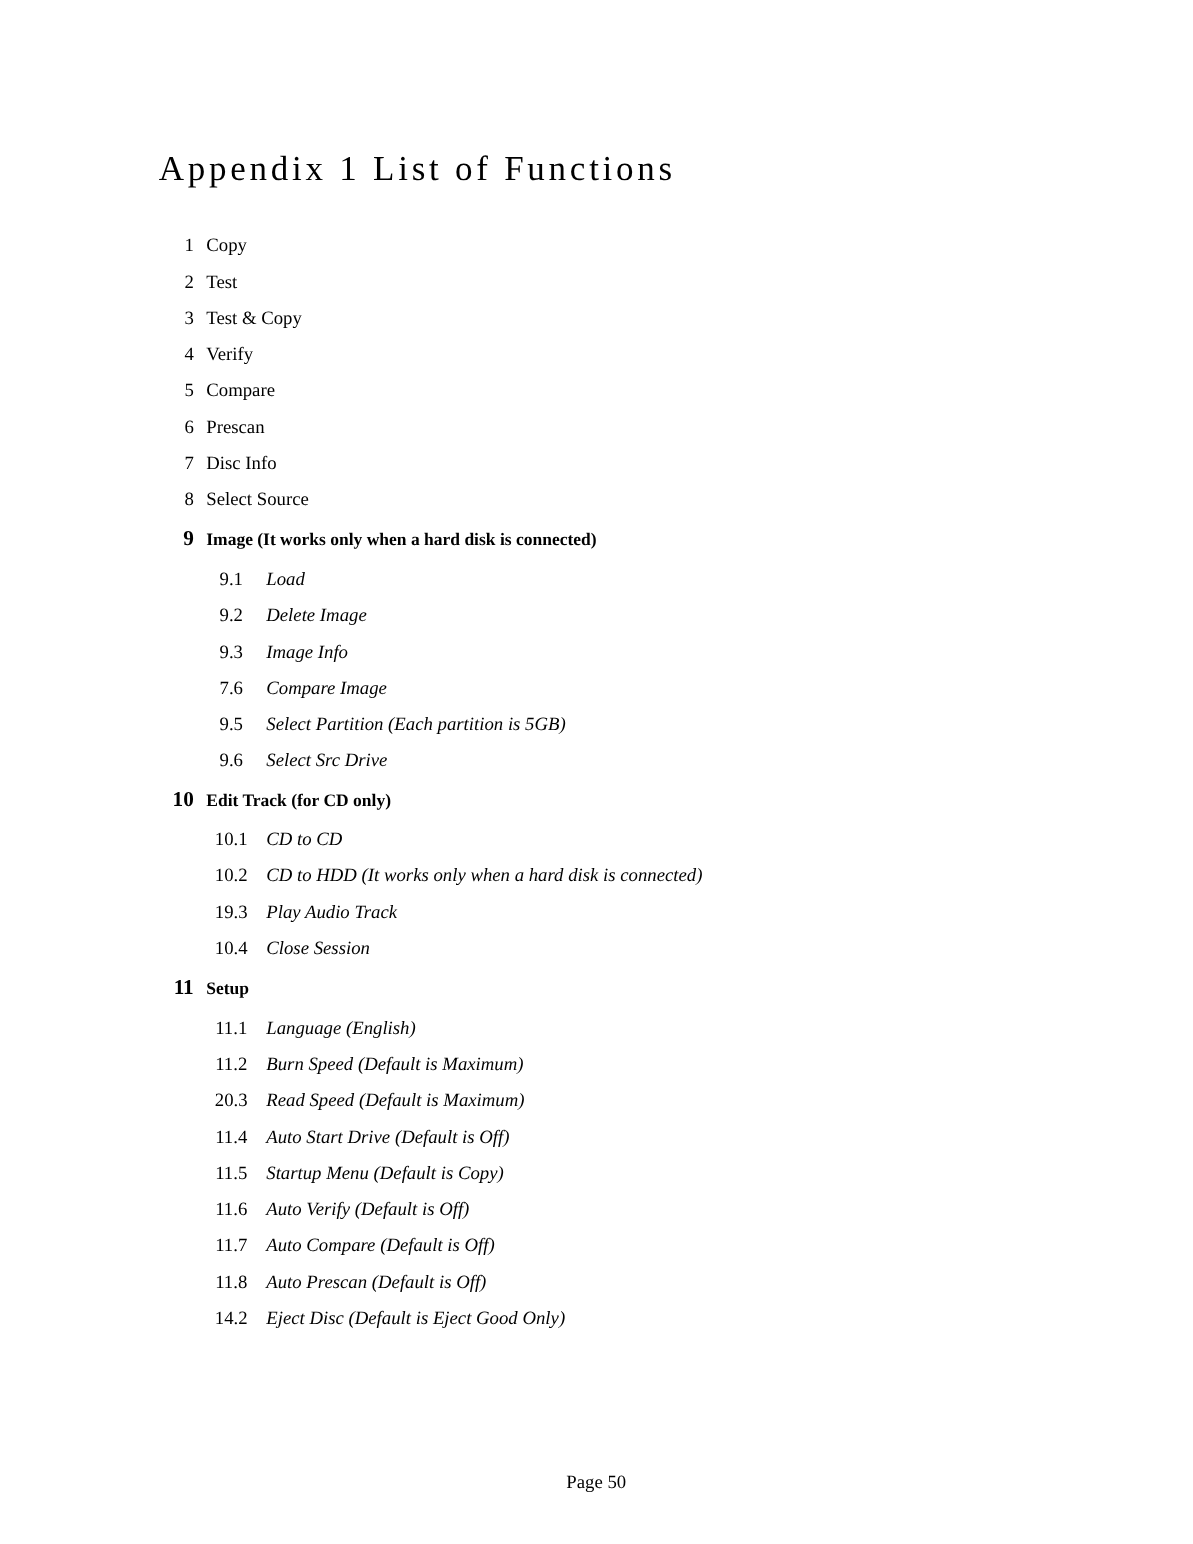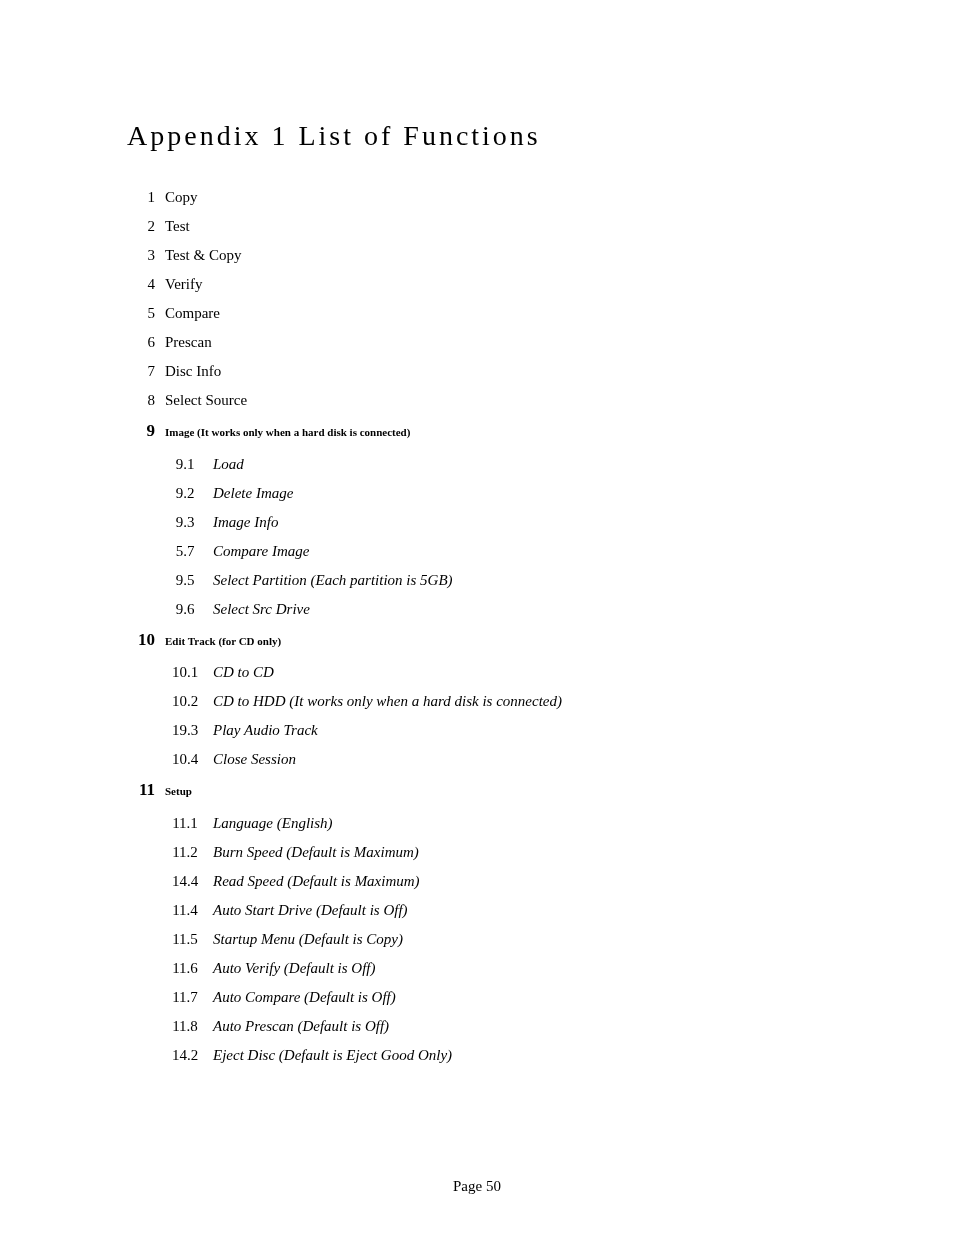--- a/index.html
+++ b/index.html
@@ -83,21 +83,21 @@
     .section-header-row .num {
       min-width: 28px;
       text-align: right;
       margin-right: 10px;
       font-size: 17px;
       font-weight: bold;
       flex-shrink: 0;
     }
 
     .section-header-row .label {
-      font-size: 11px;
+      font-size: 14px;
       font-weight: bold;
     }
 
     .page-footer {
       text-align: left;
       font-size: 15px;
       padding: 30px 0 40px 0;
       color: #000;
     }
   </style>
@@ -150,21 +150,21 @@
       </div>
       <div class="toc-sub-item">
         <span class="num">9.2</span>
         <span class="label">Delete Image</span>
       </div>
       <div class="toc-sub-item">
         <span class="num">9.3</span>
         <span class="label">Image Info</span>
       </div>
       <div class="toc-sub-item">
-        <span class="num">5.7</span>
+        <span class="num">7.6</span>
         <span class="label">Compare Image</span>
       </div>
       <div class="toc-sub-item">
         <span class="num">9.5</span>
         <span class="label">Select Partition  (Each partition is 5GB)</span>
       </div>
       <div class="toc-sub-item">
         <span class="num">9.6</span>
         <span class="label">Select Src Drive</span>
       </div>
@@ -194,21 +194,21 @@
       </div>
       <div class="toc-sub-item">
         <span class="num">11.1</span>
         <span class="label">Language  (English)</span>
       </div>
       <div class="toc-sub-item">
         <span class="num">11.2</span>
         <span class="label">Burn Speed  (Default is Maximum)</span>
       </div>
       <div class="toc-sub-item">
-        <span class="num">14.4</span>
+        <span class="num">20.3</span>
         <span class="label">Read Speed   (Default is Maximum)</span>
       </div>
       <div class="toc-sub-item">
         <span class="num">11.4</span>
         <span class="label">Auto Start Drive  (Default is Off)</span>
       </div>
       <div class="toc-sub-item">
         <span class="num">11.5</span>
         <span class="label">Startup Menu  (Default is Copy)</span>
       </div>

